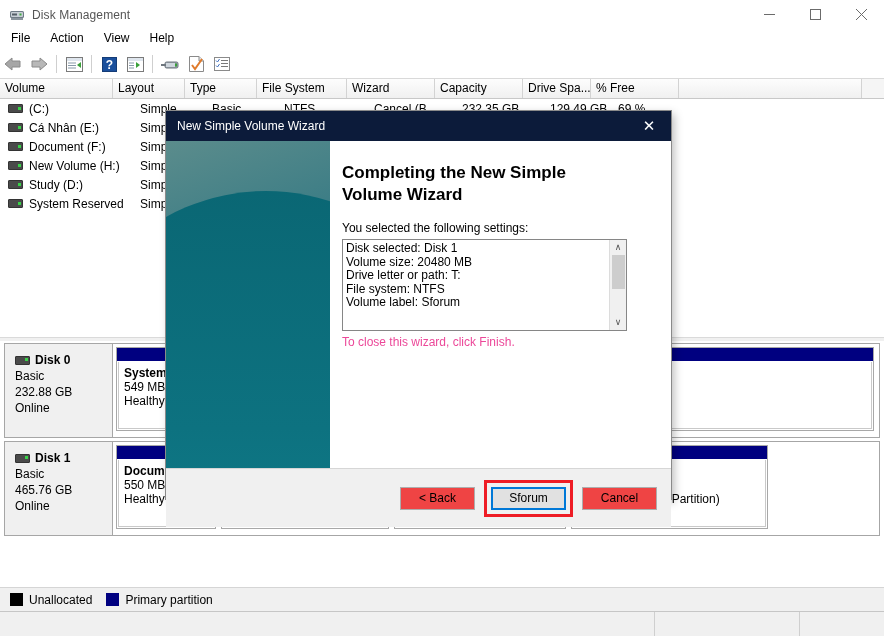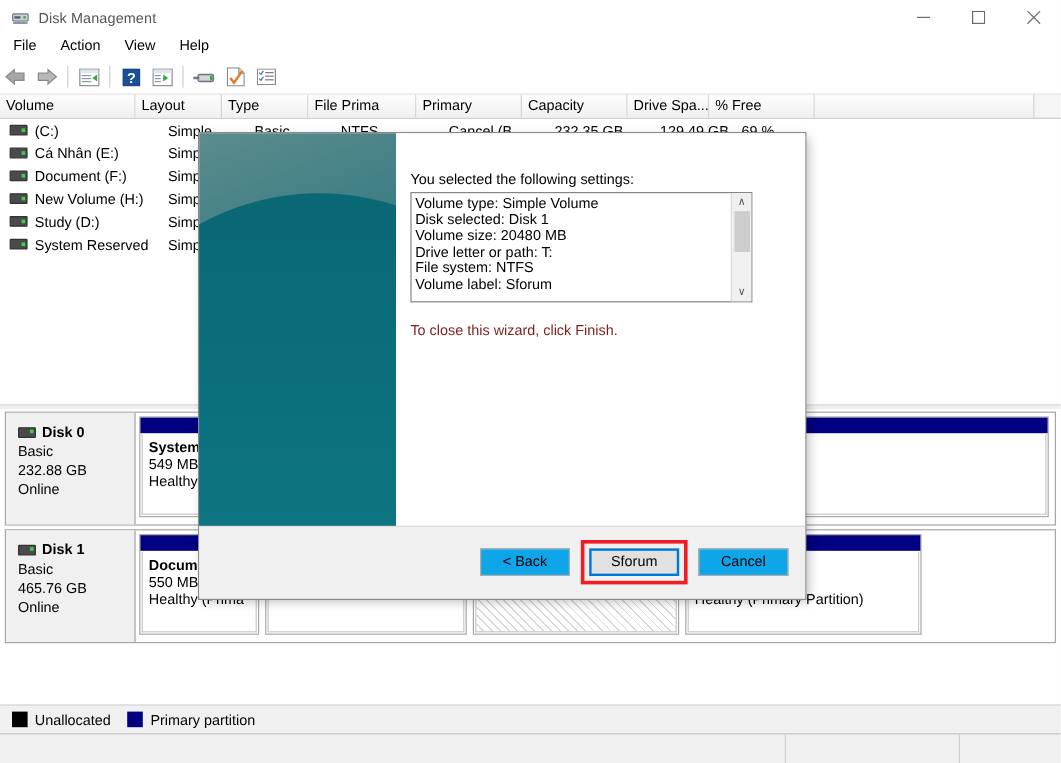--- a/index.html
+++ b/index.html
@@ -212,29 +212,29 @@
   .st-line { font-size: 12px; color: #000; line-height: 13.5px; white-space: nowrap; }
   .sb-scroll {
     width: 16px; background: #f0f0f0; border-left: 1px solid #dcdcdc;
     display: flex; flex-direction: column; justify-content: space-between;
     align-items: center;
   }
   .sb-arrow { font-size: 9px; color: #555; height: 15px; line-height:15px; width:100%;
     text-align:center; background:#f0f0f0; }
   .sb-thumb { width: 13px; height: 34px; background: #cdcdcd; margin: 0 auto; }
   .sb-track { flex:1; width:100%; background:#f0f0f0; display:flex; align-items:flex-start; justify-content:center;}
-  .dlg-p3 { font-size: 12px; color: #7f1d1d; margin-top: 16px; }
+  .dlg-p3 { font-size: 12px; color: #ec4899; margin-top: 4px; }
   .dlg-footer {
     height: 58px; background: #f0f0f0;
     display: flex; align-items: center; justify-content: flex-end;
     padding-right: 14px; box-sizing: border-box;
   }
   .btn {
     width: 75px; height: 23px; font-size: 12px; color: #000;
-    background: #0ea5e9; border: 1px solid #adadad;
+    background: #ef4444; border: 1px solid #adadad;
     display: flex; align-items: center; justify-content: center;
     margin-left: 9px; box-sizing: border-box;
   }
   .btn-focus-wrap {
     position: relative; margin-left: 9px;
     padding: 4px; border: 3px solid #ee1c25; box-sizing: border-box;
   }
   .btn-focus {
     width: 75px; height: 23px; font-size: 12px; color: #000;
     background: #e1e1e1; border: 2px solid #0078d7;
@@ -349,22 +349,22 @@
         <rect x="7" y="9" width="7" height="1" fill="#7a7a7a"></rect>
       </svg>
     </div>
   </div>
 
   <div class="listpane">
     <div class="lheader">
       <div class="lh-cell" style="width:113px">Volume</div>
       <div class="lh-cell" style="width:72px">Layout</div>
       <div class="lh-cell" style="width:72px">Type</div>
-      <div class="lh-cell" style="width:90px">File Prima</div>
-      <div class="lh-cell" style="width:88px">Primary</div>
+      <div class="lh-cell" style="width:90px">File System</div>
+      <div class="lh-cell" style="width:88px">Wizard</div>
       <div class="lh-cell" style="width:88px">Capacity</div>
       <div class="lh-cell" style="width:68px">Drive Spa...</div>
       <div class="lh-cell" style="width:88px">% Free</div>
       <div class="lh-cell" style="width:183px"></div>
     </div>
 
     <div class="lrow">
       <div class="lc voliconwrap" style="width:135px">
         <span class="volicon"></span>
         <span>(C:)</span>
@@ -511,29 +511,33 @@
     </div>
   </div>
 
   <div class="statusbar">
     <div class="sb-seg" style="width:655px"></div>
     <div class="sb-seg" style="width:145px"></div>
     <div class="sb-seg" style="width:84px; border-right:none"></div>
   </div>
 
   <div class="dialog">
+    <div class="dlg-title">
+      <div class="dlg-title-text">New Simple Volume Wizard</div>
+      <div class="dlg-close">✕</div>
+    </div>
 
     <div class="dlg-body">
       <div class="dlg-banner"></div>
       <div class="dlg-content">
+        <div class="dlg-h1">Completing the New Simple Volume Wizard</div>
         <div class="dlg-p2">You selected the following settings:</div>
 
         <div class="settingsbox">
           <div class="settings-list">
-            <div class="st-line">Volume type: Simple Volume</div>
             <div class="st-line">Disk selected: Disk 1</div>
             <div class="st-line">Volume size: 20480 MB</div>
             <div class="st-line">Drive letter or path: T:</div>
             <div class="st-line">File system: NTFS</div>
             <div class="st-line">Volume label: Sforum</div>
 
           </div>
           <div class="sb-scroll">
             <div class="sb-arrow">∧</div>
             <div class="sb-track">

